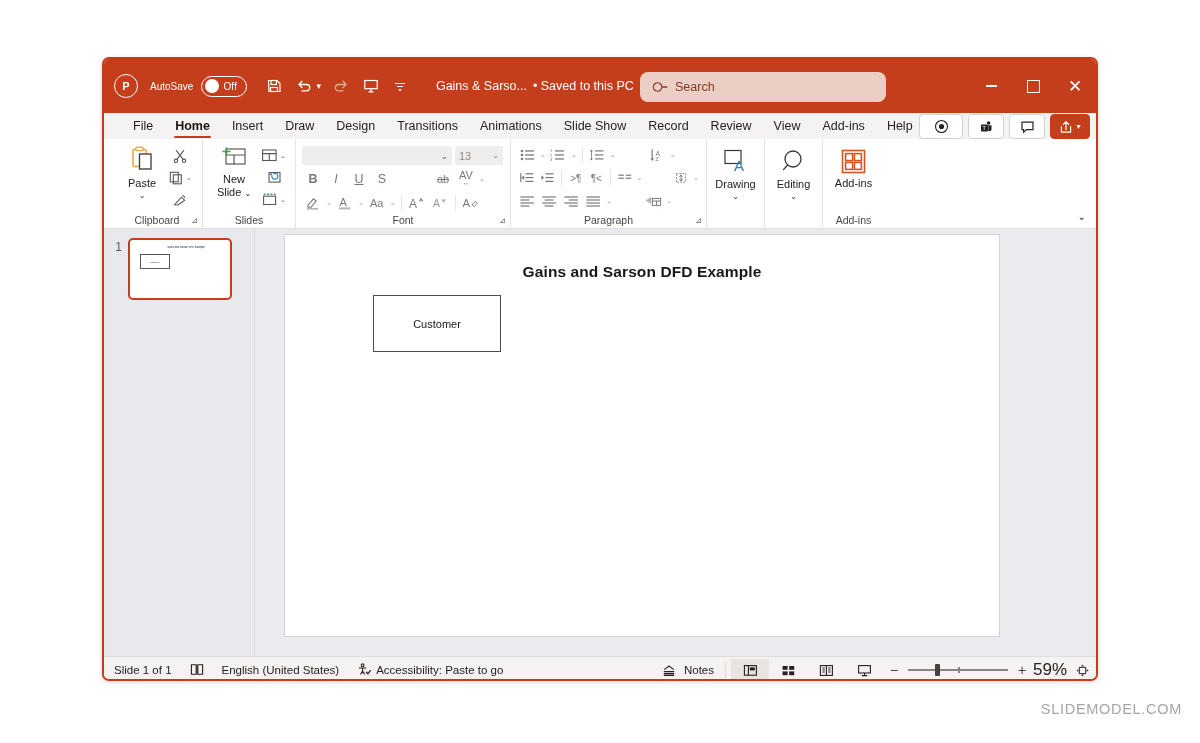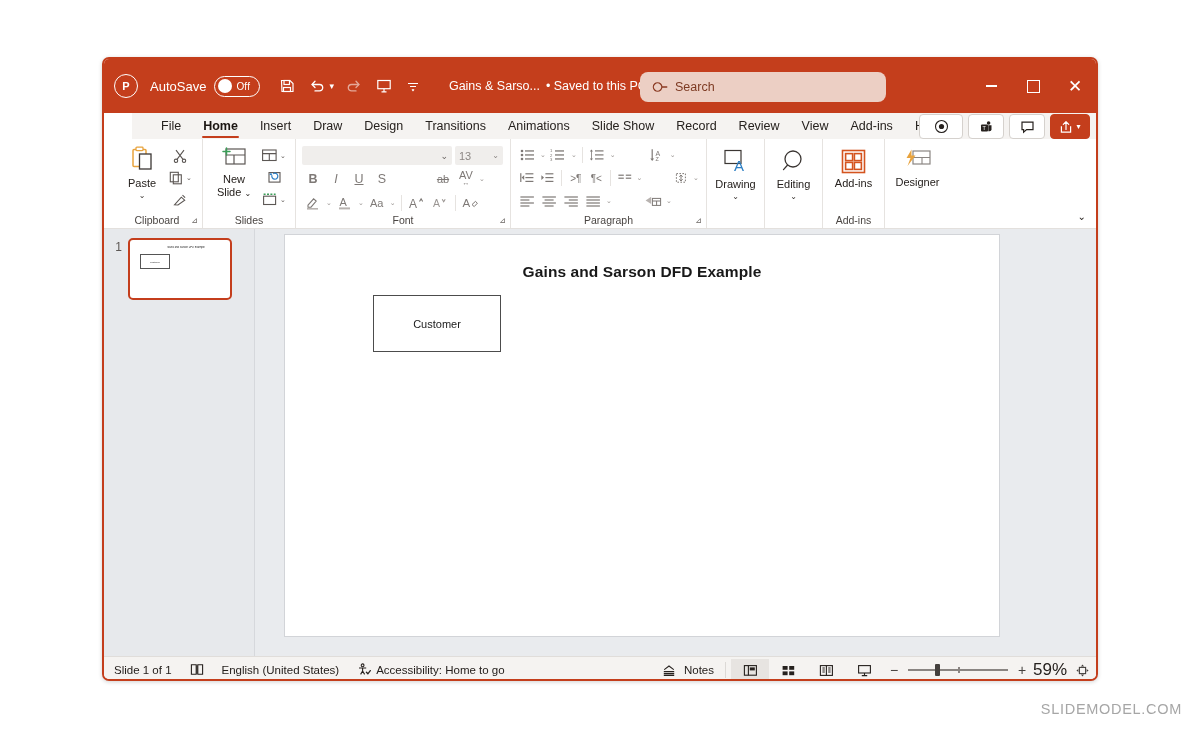--- a/index.html
+++ b/index.html
@@ -55,21 +55,21 @@
     display: flex;
     align-items: center;
     justify-content: center;
     margin-right: 12px;
     position: relative;
     flex: none;
   }
   .ppt-logo span { line-height: 1; font-size: 11px; }
   .autosave-label {
     color: #ffffff;
-    font-size: 13px;
+    font-size: 10px;
     margin-right: 8px;
     white-space: nowrap;
   }
   .toggle {
     width: 46px; height: 21px;
     border-radius: 11px;
     border: 1.4px solid #ffffff;
     display: flex;
     align-items: center;
     padding: 0 3px;
@@ -169,21 +169,20 @@
 
   
   .tabsbar {
     height: 26px;
     background: #f5f3f1;
     display: flex;
     align-items: center;
     padding-left: 18px;
     position: relative;
     box-sizing: border-box;
-    margin-left: 28px;
   }
   .tab {
     font-size: 12.5px;
     color: #26211e;
     padding: 0 11px;
     height: 26px;
     line-height: 26px;
     position: relative;
     white-space: nowrap;
   }
@@ -982,33 +981,20 @@
               <rect x="14.4" y="5.6" width="7" height="7"></rect>
               <rect x="5.6" y="14.4" width="7" height="7"></rect>
               <rect x="14.4" y="14.4" width="7" height="7"></rect>
             </svg>
             <span class="lbl">Add-ins</span>
           </div>
         </div>
         <div class="glabel">Add-ins</div>
       </div>
 
-      <div class="rgroup" style="width:66px;">
-        <div class="gbody">
-          <div class="bigbtn" style="width:56px;padding-top:6px;">
-            <svg width="30" height="26" viewBox="0 0 30 26" fill="none">
-              <rect x="10" y="3" width="17" height="13" stroke="#8a8582" stroke-width="1.2" fill="#fff"></rect>
-              <path d="M10 9.5h17M19 9.5v6.5" stroke="#8a8582" stroke-width="1.1"></path>
-              <path d="M8.5 1.5L3.5 10h4l-3 8 8-10.5h-4z" fill="#e8a33d"></path>
-            </svg>
-            <span class="lbl">Designer</span>
-          </div>
-        </div>
-        <div class="glabel"></div>
-      </div>
 
       <div class="ribbon-collapse">⌄</div>
     </div>
 
     <div class="mainarea">
 
       <div class="slidepanel">
         <div class="thumbwrap">
           <div class="thumbnum">1</div>
           <div class="thumb">
@@ -1042,21 +1028,21 @@
         <span>English (United States)</span>
       </div>
       <div class="sb-item">
         <span>
           <svg width="14" height="13" viewBox="0 0 14 13" fill="none" stroke="#26211e" stroke-width="1.1">
             <circle cx="5.6" cy="2.3" r="1.4"></circle>
             <path d="M2 5h7.2M5.6 5v3M5.6 8l-2 3.4M5.6 8l2 3.4"></path>
             <path d="M9.4 9.2l1.5 1.6 2.4-3.2" stroke-width="1.3" stroke-linecap="round"></path>
           </svg>
         </span>
-        <span>Accessibility: Home to go</span>
+        <span>Accessibility: Paste to go</span>
       </div>
 
       <div class="sb-right">
         <div class="sb-btn">
           <span>
             <svg width="14" height="13" viewBox="0 0 14 13" fill="none" stroke="#26211e" stroke-width="1.1">
               <path d="M2.6 5.4L7 2l4.4 3.4" stroke-linecap="round"></path>
               <path d="M1.8 7.6h10.4M1.8 9.6h10.4M1.8 11.4h10.4"></path>
             </svg>
           </span>

